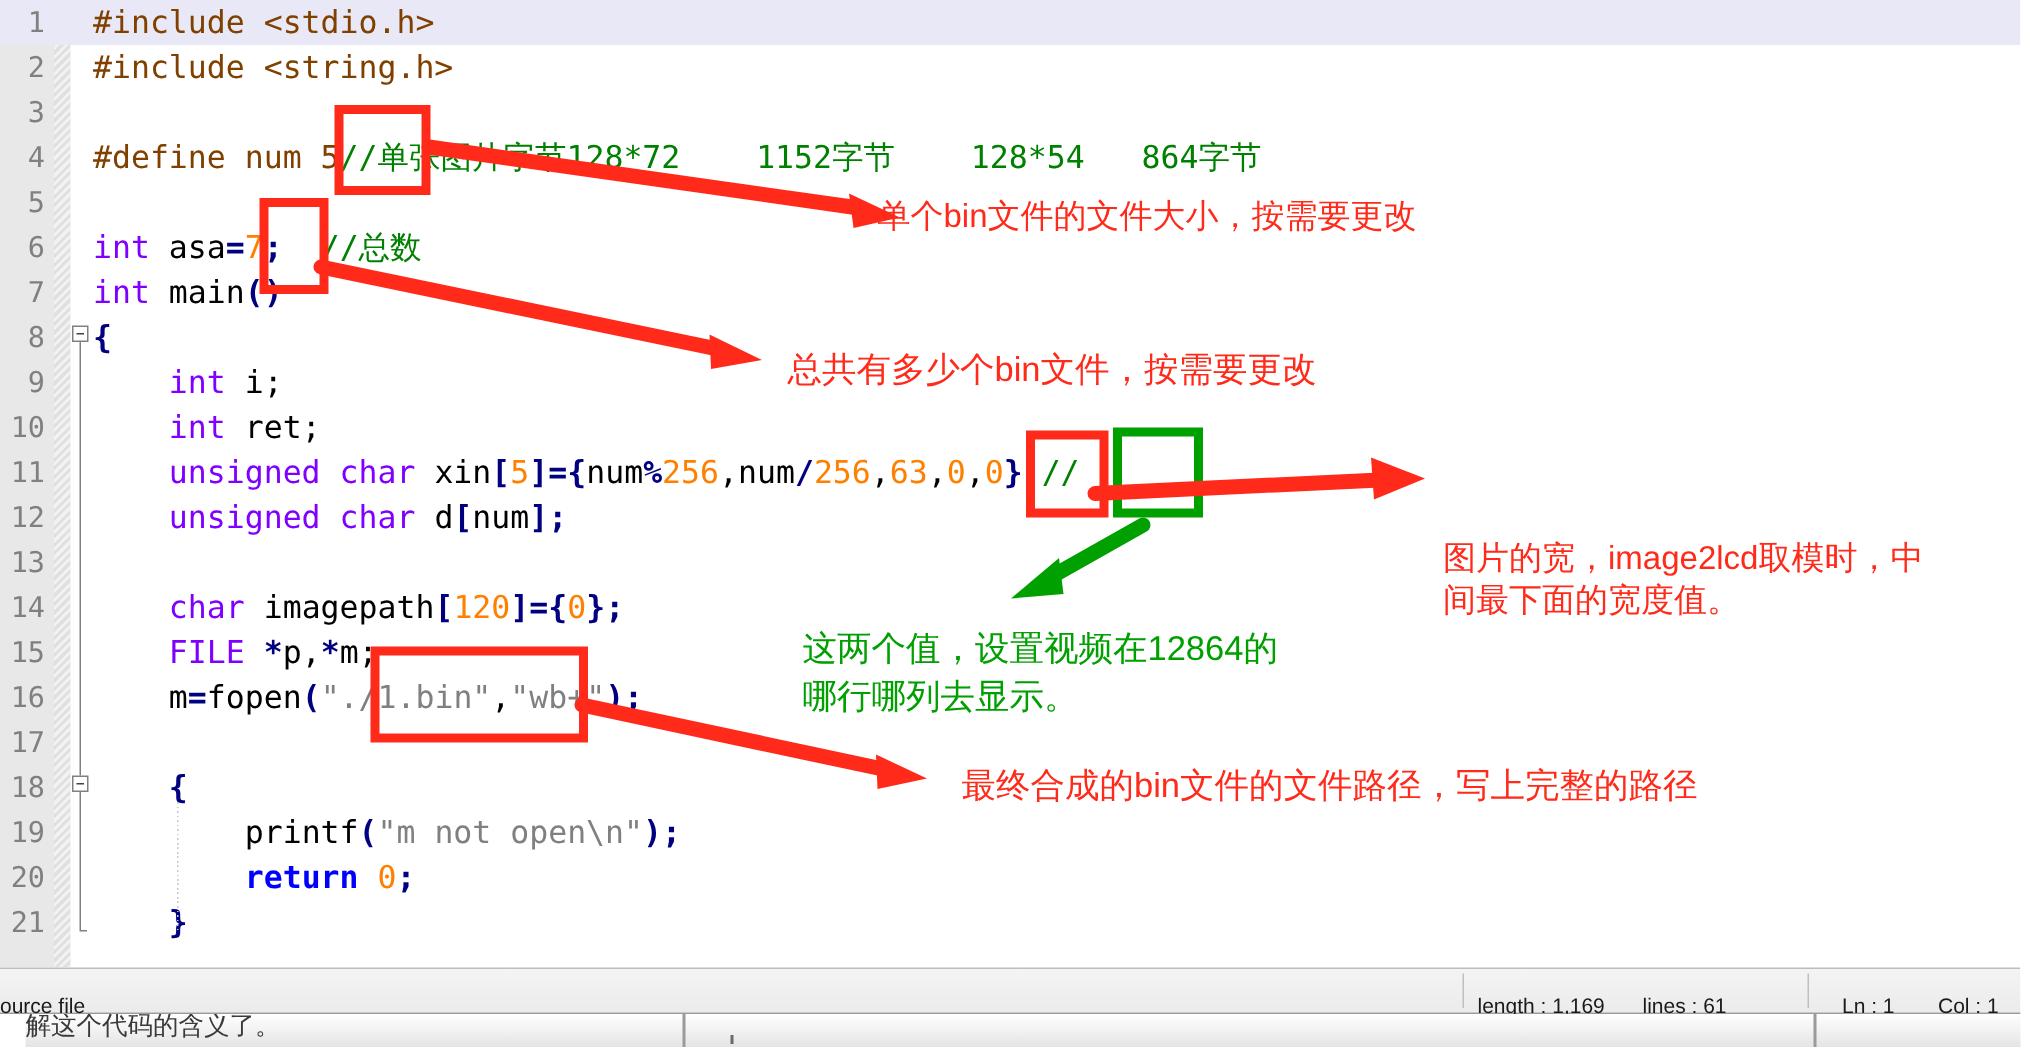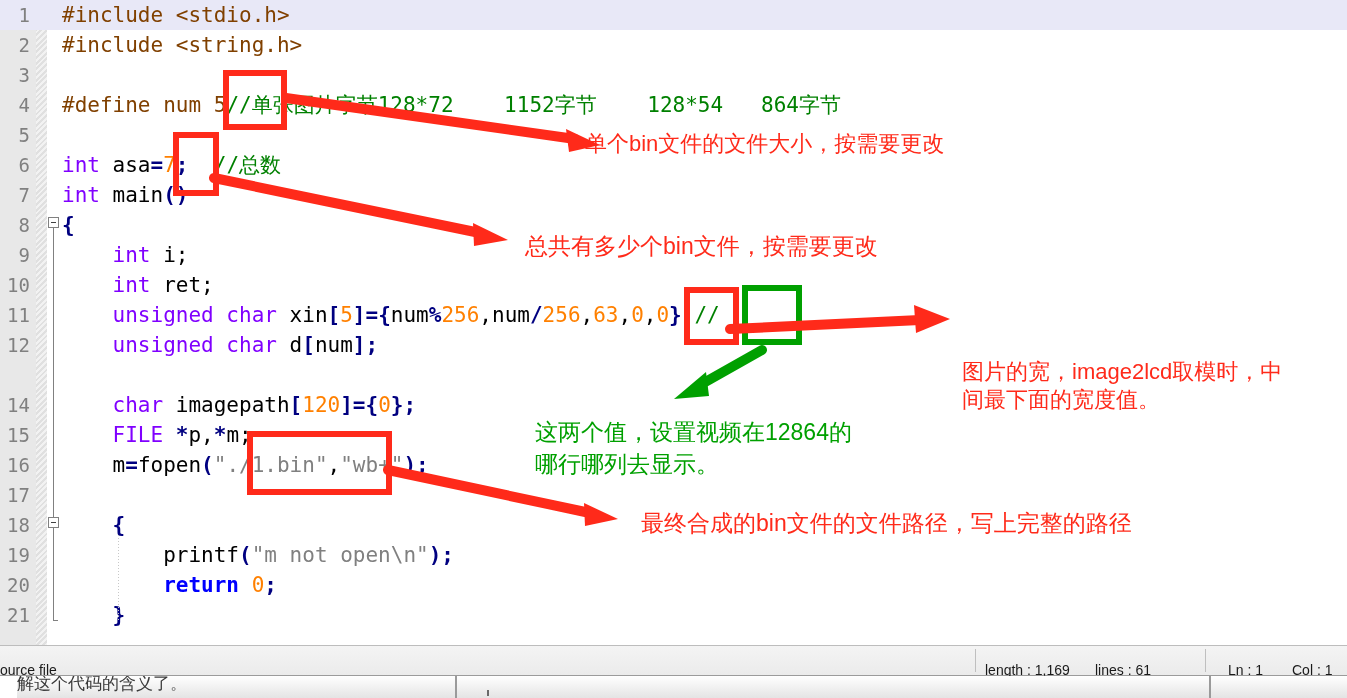--- a/index.html
+++ b/index.html
@@ -126,20 +126,21 @@
       <div class="ln" style="top: 60px;"><span class="num">3</span><span class="code"></span></div>
       <div class="ln" style="top: 90px;"><span class="num">4</span><span class="code"><span class="t-pre">#define num 5</span><span class="t-cmt">//单张图片字节128*72    1152字节    128*54   864字节</span></span></div>
       <div class="ln" style="top: 120px;"><span class="num">5</span><span class="code"></span></div>
       <div class="ln" style="top: 150px;"><span class="num">6</span><span class="code"><span class="t-kw">int</span><span class="t-pln"> asa</span><span class="t-op">=</span><span class="t-num">7</span><span class="t-op">;</span><span class="t-pln">  </span><span class="t-cmt">//总数</span></span></div>
       <div class="ln" style="top: 180px;"><span class="num">7</span><span class="code"><span class="t-kw">int</span><span class="t-pln"> main</span><span class="t-punc">()</span></span></div>
       <div class="ln" style="top: 210px;"><span class="num">8</span><span class="code"><span class="t-punc">{</span></span></div>
       <div class="ln" style="top: 240px;"><span class="num">9</span><span class="code"><span class="t-pln">    </span><span class="t-kw">int</span><span class="t-pln"> i;</span></span></div>
       <div class="ln" style="top: 270px;"><span class="num">10</span><span class="code"><span class="t-pln">    </span><span class="t-kw">int</span><span class="t-pln"> ret;</span></span></div>
       <div class="ln" style="top: 300px;"><span class="num">11</span><span class="code"><span class="t-pln">    </span><span class="t-kw">unsigned char</span><span class="t-pln"> xin</span><span class="t-punc">[</span><span class="t-num">5</span><span class="t-punc">]</span><span class="t-op">=</span><span class="t-punc">{</span><span class="t-pln">num</span><span class="t-op">%</span><span class="t-num">256</span><span class="t-pln">,</span><span class="t-pln">num</span><span class="t-op">/</span><span class="t-num">256</span><span class="t-pln">,</span><span class="t-num">63</span><span class="t-pln">,</span><span class="t-num">0</span><span class="t-pln">,</span><span class="t-num">0</span><span class="t-punc">}</span><span class="t-op">;</span><span class="t-cmt">//</span></span></div>
       <div class="ln" style="top: 330px;"><span class="num">12</span><span class="code"><span class="t-pln">    </span><span class="t-kw">unsigned char</span><span class="t-pln"> d</span><span class="t-punc">[</span><span class="t-pln">num</span><span class="t-punc">]</span><span class="t-op">;</span></span></div>
+      <div class="ln" style="top: 360px;"><span class="num">13</span><span class="code"></span></div>
       <div class="ln" style="top: 390px;"><span class="num">14</span><span class="code"><span class="t-pln">    </span><span class="t-kw">char</span><span class="t-pln"> imagepath</span><span class="t-punc">[</span><span class="t-num">120</span><span class="t-punc">]</span><span class="t-op">=</span><span class="t-punc">{</span><span class="t-num">0</span><span class="t-punc">}</span><span class="t-op">;</span></span></div>
       <div class="ln" style="top: 420px;"><span class="num">15</span><span class="code"><span class="t-pln">    </span><span class="t-kw">FILE</span><span class="t-pln"> </span><span class="t-op">*</span><span class="t-pln">p,</span><span class="t-op">*</span><span class="t-pln">m;</span></span></div>
       <div class="ln" style="top: 450px;"><span class="num">16</span><span class="code"><span class="t-pln">    m</span><span class="t-op">=</span><span class="t-pln">fopen</span><span class="t-punc">(</span><span class="t-str">"./1.bin"</span><span class="t-pln">,</span><span class="t-str">"wb+"</span><span class="t-punc">)</span><span class="t-op">;</span></span></div>
       <div class="ln" style="top: 480px;"><span class="num">17</span></div>
       <div class="ln" style="top: 510px;"><span class="num">18</span><span class="code"><span class="t-pln">    </span><span class="t-punc">{</span></span></div>
       <div class="ln" style="top: 540px;"><span class="num">19</span><span class="code"><span class="t-pln">        </span><span class="t-pln">printf</span><span class="t-punc">(</span><span class="t-str">"m not open\n"</span><span class="t-punc">)</span><span class="t-op">;</span></span></div>
       <div class="ln" style="top: 570px;"><span class="num">20</span><span class="code"><span class="t-pln">        </span><span class="t-kw2">return</span><span class="t-pln"> </span><span class="t-num">0</span><span class="t-op">;</span></span></div>
       <div class="ln" style="top: 600px;"><span class="num">21</span><span class="code"><span class="t-pln">    </span><span class="t-punc">}</span></span></div>
     </div>
 

